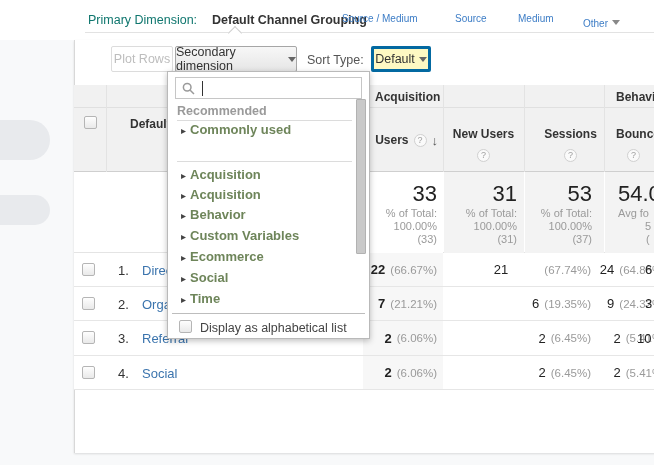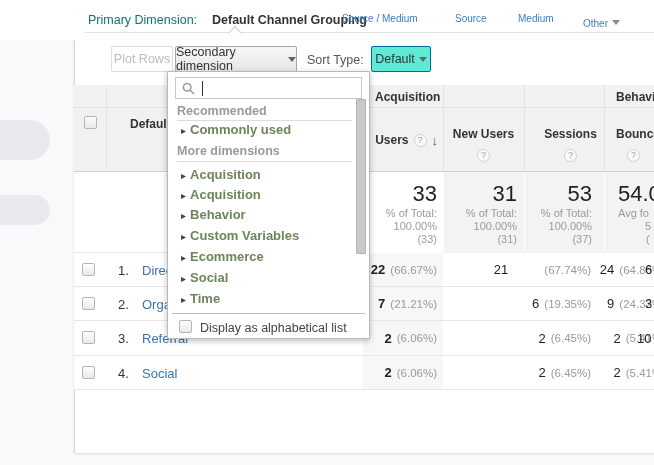--- a/index.html
+++ b/index.html
@@ -27,21 +27,21 @@
   
   .card{position:absolute;left:74px;top:40px;width:581px;height:413px;background:#fff;
         border-left:1px solid #d8d8d8;box-shadow:0 1px 2px rgba(0,0,0,0.12);}
 
   
   .btn{position:absolute;height:26px;border-radius:2px;font-size:12.5px;display:flex;
        align-items:center;justify-content:center;box-sizing:border-box;cursor:pointer;}
   .btn-plot{left:103px;top:46px;width:62px;border:1px solid #dcdcdc;background:#fff;color:#bdbdbd;cursor:default;margin-left:8px;}
   .btn-secondary{left:175px;top:46px;width:122px;border:1px solid #a6a6a6;
                  background:linear-gradient(#f7f7f7,#e6e6e6);color:#333;}
-  .btn-default{left:371px;top:46px;width:60px;border:1px solid #0369a1;background:#5eead4;color:#333;}
+  .btn-default{left:371px;top:46px;width:60px;border:3px solid #0369a1;background:#fef9c3;color:#333;}
   .sort-label{position:absolute;left:307px;top:53px;font-size:12.5px;color:#555;}
 
   
   .grp-row{position:absolute;left:74px;top:85px;width:581px;height:23px;background:#f1f1f1;
            border-bottom:1px solid #e0e0e0;box-sizing:border-box;}
   .hdr-row{position:absolute;left:74px;top:108px;width:581px;height:64px;background:#f1f1f1;
            border-bottom:1px solid #cfcfcf;box-sizing:border-box;}
   .grp-label{position:absolute;top:90px;font-size:12px;font-weight:bold;color:#333;}
   .hdr-label{font-size:12px;font-weight:bold;color:#333;}
   .vline{position:absolute;width:1px;background:#e3e3e3;top:85px;height:305px;}
@@ -279,21 +279,20 @@
         <circle cx="5.2" cy="5.2" r="3.8" fill="none" stroke="#9a9a9a" stroke-width="1.5"></circle>
         <line x1="8.2" y1="8.2" x2="12" y2="12" stroke="#9a9a9a" stroke-width="1.5"></line>
       </svg>
       <div class="caret"></div>
     </div>
 
     <div class="dd-sec" style="top:32px;">Recommended</div>
     <div class="dd-div" style="top:48px;"></div>
     <div class="dd-item" style="top:50px;"><span class="tri">▸</span><span>Commonly used</span></div>
 
-    <div class="dd-sec" style="top:72px;">More dimensions</div>
     <div class="dd-div" style="top:89px;"></div>
     <div class="dd-item" style="top:95px;"><span class="tri">▸</span><span>Acquisition</span></div>
     <div class="dd-item" style="top:115px;"><span class="tri">▸</span><span>Acquisition</span></div>
     <div class="dd-item" style="top:135px;"><span class="tri">▸</span><span>Behavior</span></div>
     <div class="dd-item" style="top:177px;"><span class="tri">▸</span><span>Ecommerce</span></div>
     <div class="dd-item" style="top:156px;"><span class="tri">▸</span><span>Custom Variables</span></div>
     <div class="dd-item" style="top:198px;"><span class="tri">▸</span><span>Social</span></div>
     <div class="dd-item clip" style="top:219px;height:19px;"><span class="tri">▸</span><span>Time</span></div>
 
     <div class="dd-scrollbar"></div>

